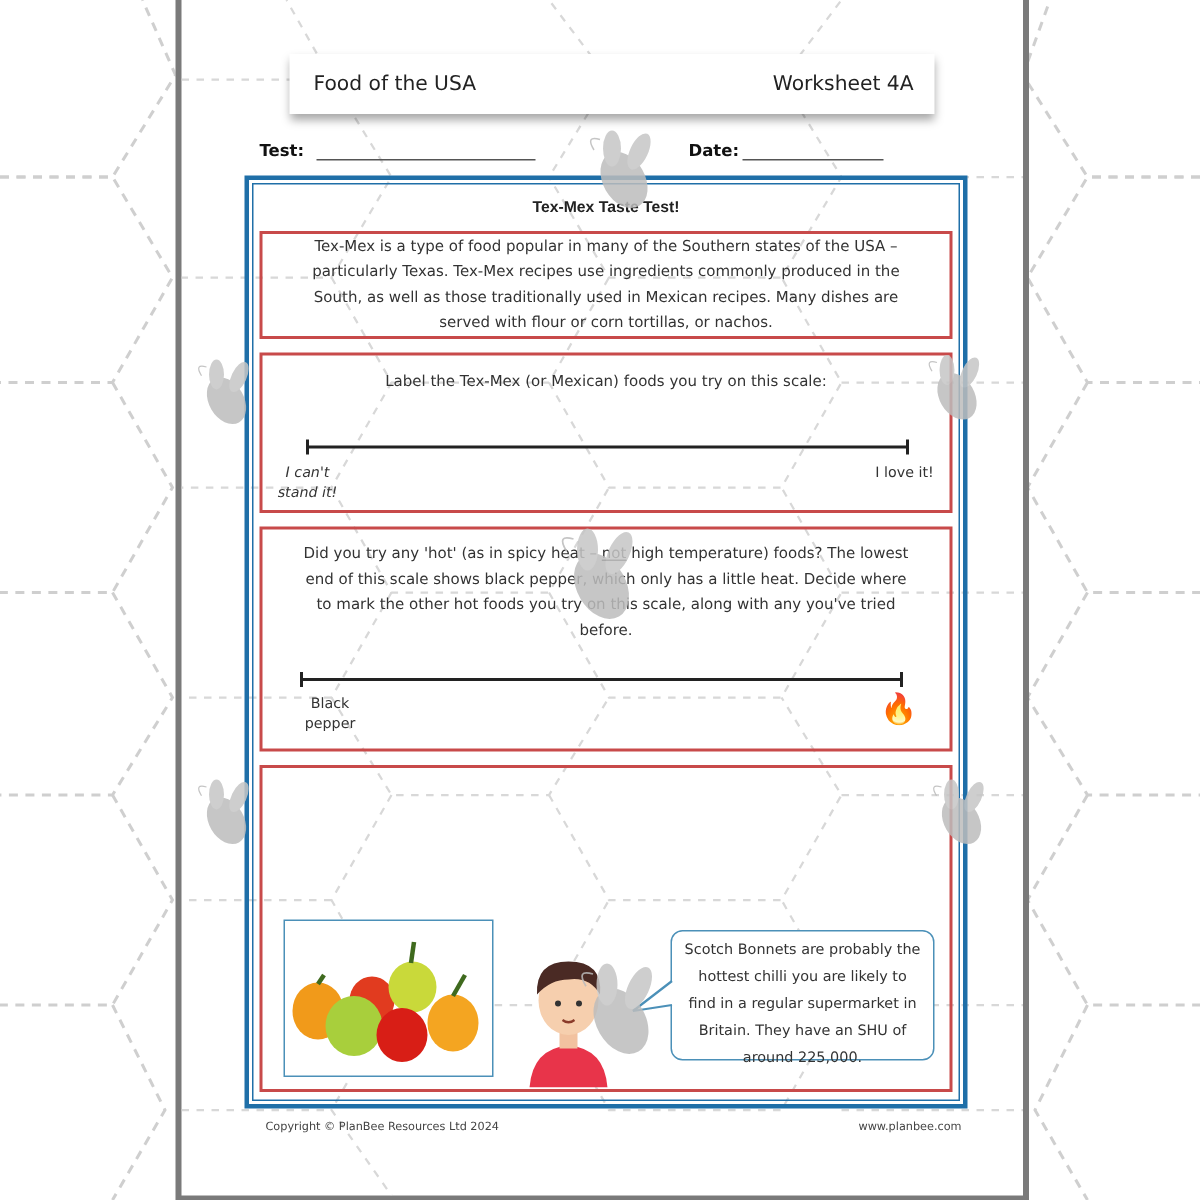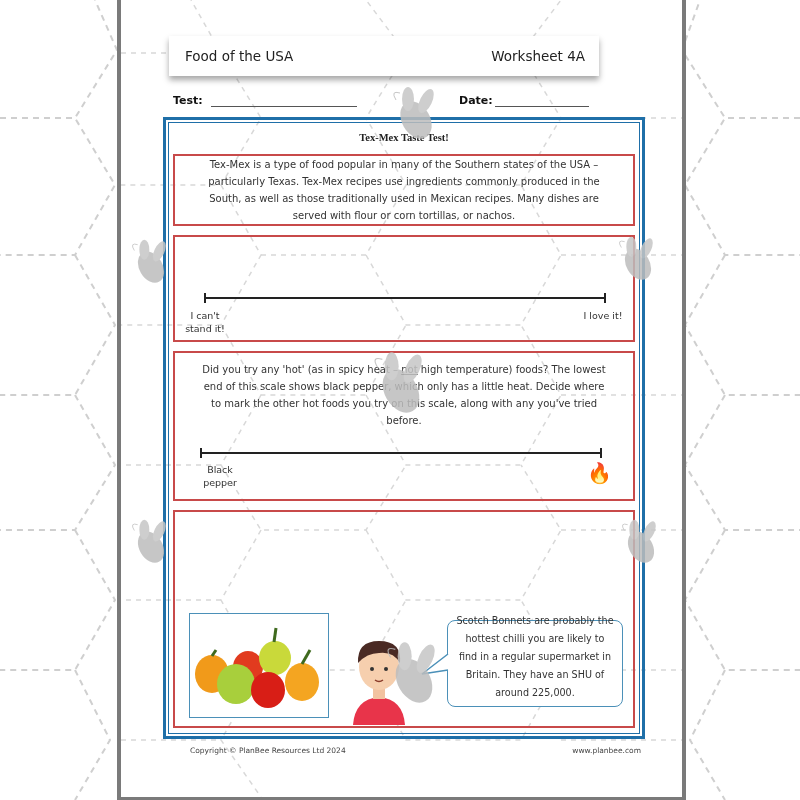--- a/index.html
+++ b/index.html
@@ -1,40 +1,40 @@
 <!DOCTYPE html>
 <html><head>
 <meta charset="utf-8">
 <style>
   html,body{margin:0;padding:0;}
   body{width:800px;height:800px;position:relative;overflow:hidden;background:#ffffff;font-family:"Liberation Sans",sans-serif;}
   .bgpattern{position:absolute;left:0;top:0;width:800px;height:800px;}
   .frame{position:absolute;left:117px;top:-4px;width:561px;height:797px;border:4px solid #7a7a7a;background:#ffffff;box-sizing:content-box;}
   .pattern-in{position:absolute;left:0;top:0;width:561px;height:797px;}
-  .header-card{position:absolute;left:48px;top:36px;width:430px;height:40px;background:#fff;box-shadow:0 4px 6px rgba(0,0,0,0.35);display:flex;align-items:center;justify-content:space-between;padding:0 14px 0 16px;box-sizing:border-box;}
+  .header-card{position:absolute;left:72px;top:36px;width:430px;height:40px;background:#fff;box-shadow:0 4px 6px rgba(0,0,0,0.35);display:flex;align-items:center;justify-content:space-between;padding:0 14px 0 16px;box-sizing:border-box;}
   .header-title,.header-ws{font-family:"DejaVu Sans",sans-serif;font-size:13.5px;color:#222;}
   .namerow{position:absolute;top:94px;left:52px;width:460px;height:16px;font-family:"DejaVu Sans",sans-serif;font-weight:bold;font-size:11px;color:#111;}
   .name-label{position:absolute;left:0;top:0;}
   .name-line{position:absolute;left:38px;top:12px;width:146px;border-bottom:1px solid #555;}
   .date-label{position:absolute;left:286px;top:0;}
   .date-line{position:absolute;left:322px;top:12px;width:94px;border-bottom:1px solid #555;}
   .blue-box{position:absolute;left:42px;top:117px;width:482px;height:622px;border:3px solid #1f6fa8;box-sizing:border-box;}
   .blue-inner{position:absolute;left:2px;top:2px;right:2px;bottom:2px;border:1px solid #1f6fa8;}
-  .section-title{position:absolute;top:12px;left:0;width:100%;text-align:center;font-family:Liberation Serif, serif;font-weight:bold;font-size:10.5px;color:#222;}
+  .section-title{position:absolute;top:12px;left:0;width:100%;text-align:center;font-family:Liberation Sans, sans-serif;font-weight:bold;font-size:10.5px;color:#222;}
   .redbox{position:absolute;left:7px;width:462px;border:2px solid #c84a4a;box-sizing:border-box;}
   .redbox p{margin:12px;text-align:center;font-family:"DejaVu Sans",sans-serif;font-size:10px;line-height:17px;color:#333;}
   .scale{position:absolute;height:2px;background:#222;}
   .scale:before,.scale:after{content:"";position:absolute;top:-4px;width:2px;height:10px;background:#222;}
   .scale:before{left:0;} .scale:after{right:0;}
   .scale-label{position:absolute;font-family:"DejaVu Sans",sans-serif;font-size:9.5px;color:#333;line-height:13px;text-align:center;}
   .photo{position:absolute;left:14px;top:101px;width:138px;height:103px;border:1px solid #4b90b8;background:#fff;}
-  .bubble{position:absolute;left:272px;top:108px;width:176px;height:87px;border:1.5px solid #4b90b8;border-radius:8px;background:#fff;display:flex;align-items:flex-end;justify-content:center;box-sizing:border-box;padding:4px 8px;}
+  .bubble{position:absolute;left:272px;top:108px;width:176px;height:87px;border:1.5px solid #4b90b8;border-radius:8px;background:#fff;display:flex;align-items:flex-start;justify-content:center;box-sizing:border-box;padding:4px 8px;}
   .bubble p{margin:0;font-size:9.6px;line-height:18px;}
   .footer-left,.footer-right{position:absolute;top:746px;font-family:"DejaVu Sans",sans-serif;font-size:7.5px;color:#444;}
-  .footer-left{left:69px;} .footer-right{right:41px;}
+  .footer-left{left:56px;} .footer-right{right:41px;}
   .bee{position:absolute;opacity:0.85;}
 </style>
 </head>
 <body>
 
 <svg class="bgpattern" viewBox="0 0 800 800">
   <g fill="none" stroke="#cfcfcf" stroke-width="2" stroke-dasharray="6 5">
     <path d="M0 118 L75 118 L117 50 L95 0"></path>
     <path d="M0 118 L75 118 L115 185 L75 255 L0 255"></path>
     <path d="M75 255 L115 325 L75 395 L0 395"></path>
@@ -94,22 +94,23 @@
 
   <div class="blue-box">
     <div class="blue-inner"></div>
     <div class="section-title">Tex-Mex Taste Test!</div>
 
     <div class="redbox" style="top:34px;height:72px;display:flex;align-items:center;justify-content:center;padding:0 10px;">
       <p>Tex-Mex is a type of food popular in many of the Southern states of the USA – particularly Texas. Tex-Mex recipes use ingredients commonly produced in the South, as well as those traditionally used in Mexican recipes. Many dishes are served with flour or corn tortillas, or nachos.</p>
     </div>
 
     <div class="redbox" style="top:115px;height:107px;">
+      <p style="margin-top:9px;">Label the Tex-Mex (or Mexican) foods you try on this scale:</p>
       <div class="scale" style="left:29px;top:60px;width:402px;"></div>
-      <div class="scale-label" style="left:10px;top:72px;width:40px;">I can't stand it!</div>
+      <div class="scale-label" style="left:10px;top:72px;width:40px;font-style:italic;">I can't stand it!</div>
       <div class="scale-label" style="left:406px;top:72px;width:44px;">I love it!</div>
     </div>
 
     <div class="redbox" style="top:231px;height:150px;">
       <p style="margin-top:8px;padding:0 14px;"><span>Did you try any 'hot' (as in spicy heat – </span><u>not</u><span> high temperature) foods? The lowest end of this scale shows black pepper, which only has a little heat. Decide where to mark the other hot foods you try on this scale, along with any you've tried before.</span></p>
       <div class="scale" style="left:25px;top:99px;width:402px;"></div>
       <div class="scale-label" style="left:8px;top:110px;width:40px;margin-left:17px;">Black pepper</div>
       <div style="position:absolute;left:412px;top:108px;font-size:20px;line-height:24px;">🔥</div>
     </div>
 

